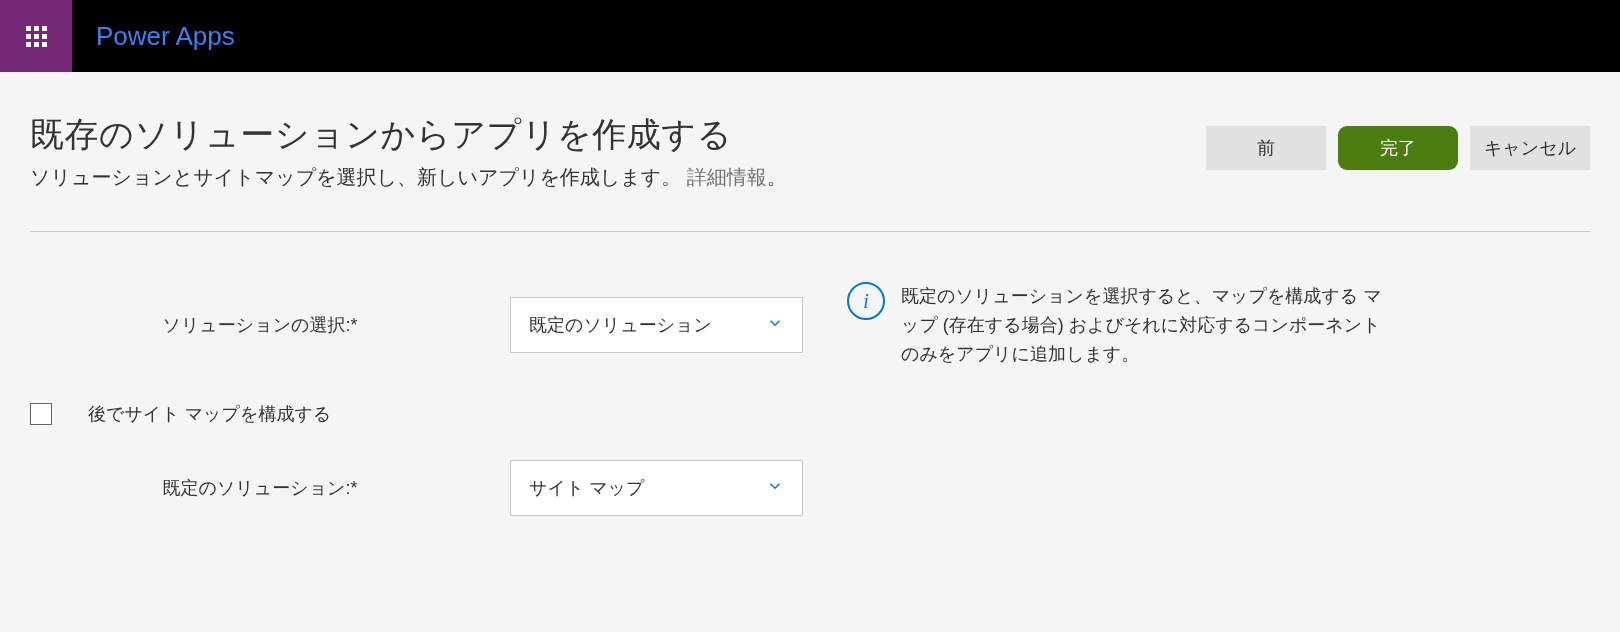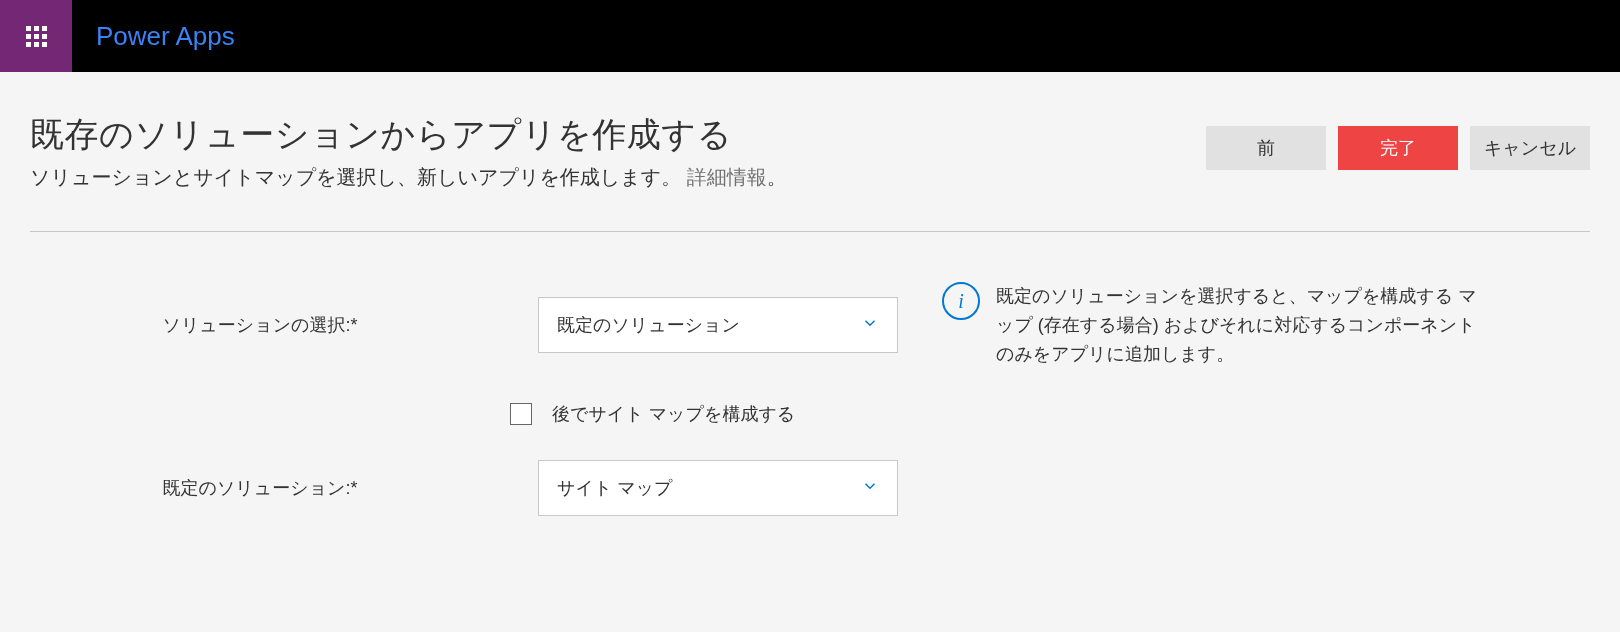--- a/index.html
+++ b/index.html
@@ -86,22 +86,23 @@
       justify-content: center;
       font-size: 18px;
       cursor: pointer;
       border: none;
     }
     .btn-default {
       background: #e1e1e1;
       color: #333;
     }
     .btn-primary {
-      background: #ef4444;
+      background: #4d7c0f;
       color: #fff;
+      border-radius: 9px;
     }
     .divider {
       border: none;
       border-top: 1px solid #c8c8c8;
       margin-top: 40px;
     }
     .form-area {
       margin-top: 50px;
       display: flex;
       flex-direction: column;
@@ -111,32 +112,31 @@
       align-items: center;
     }
     .field-label {
       width: 480px;
       text-align: center;
       padding-right: 20px;
       font-size: 18px;
       color: #333;
     }
     .select-wrap {
-      width: 360px;
+      width: 293px;
       height: 56px;
       border: 1px solid #c8c8c8;
       background: #fff;
       display: flex;
       align-items: center;
       justify-content: space-between;
       padding: 0 18px;
       cursor: pointer;
       font-size: 18px;
       color: #333;
-      margin-left: 28px;
     }
     .chev {
       color: #0078d4;
     }
     .info-box {
       display: flex;
       align-items: flex-start;
       margin-left: 44px;
       max-width: 540px;
     }
@@ -156,23 +156,23 @@
       font-style: italic;
     }
     .info-text {
       font-size: 18px;
       color: #333;
       line-height: 1.6;
     }
     .checkbox-row {
       display: flex;
       align-items: center;
-      margin-left: 480px;
       margin-top: 34px;
       margin-bottom: 34px;
+      gap: 16px;
     }
     .checkbox {
       width: 22px;
       height: 22px;
       border: 1px solid #666;
       background: #fff;
       cursor: pointer;
       margin-right: 20px;
     }
     .checkbox-label {

